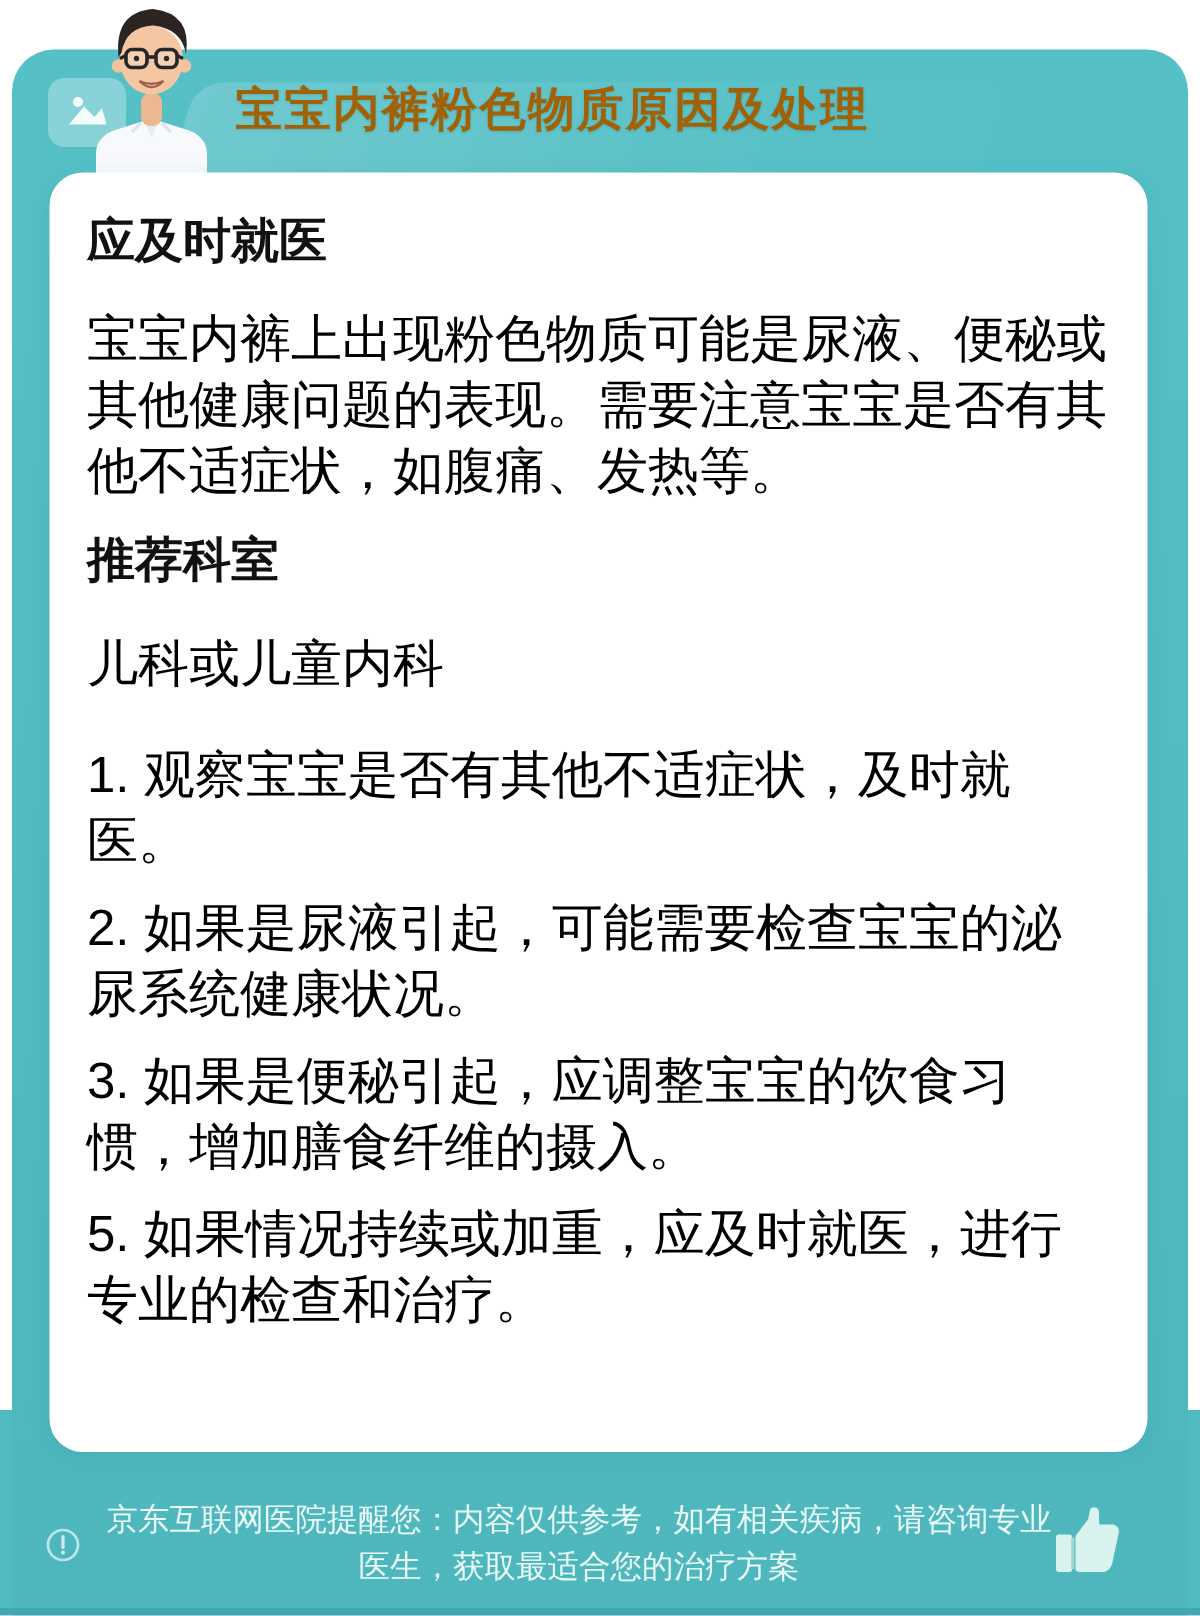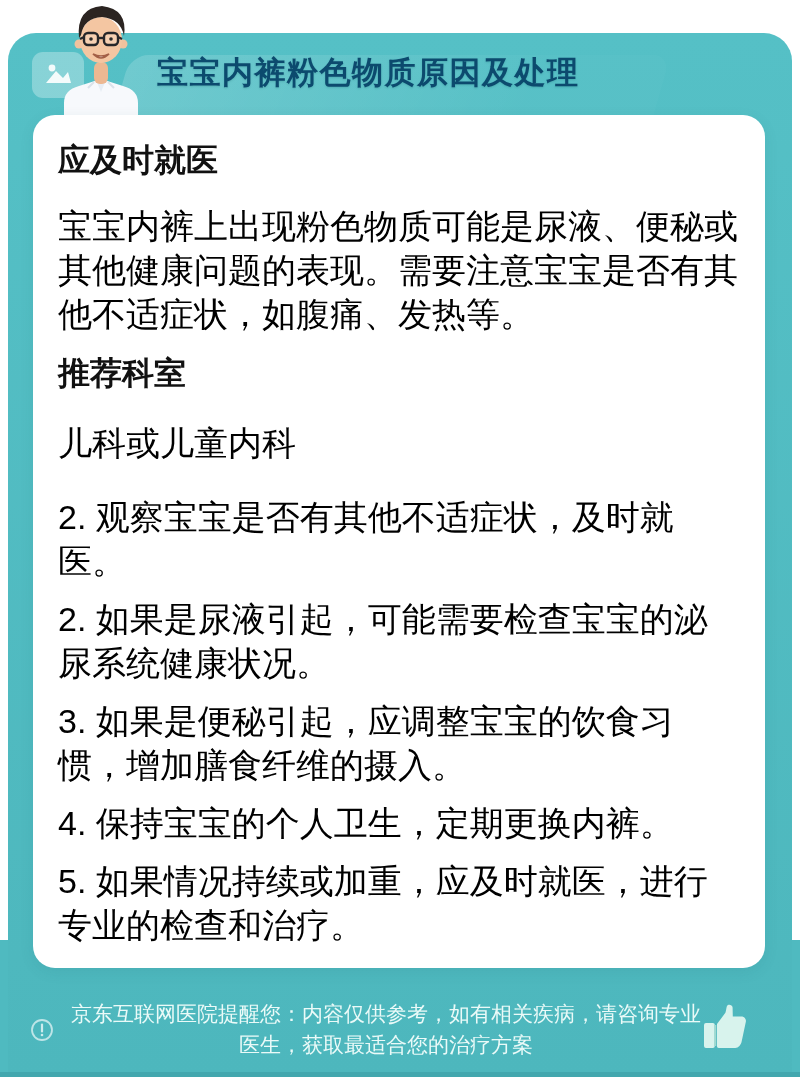--- a/index.html
+++ b/index.html
@@ -44,21 +44,21 @@
     background:rgba(255,255,255,0.30);
     border-radius:11px;
     display:flex; align-items:center; justify-content:center;
   }
   .avatar {
     position:absolute; left:58px; top:2px; width:86px; height:116px;
   }
   .page-title {
     position:absolute; left:157px; top:52px;
     font-size:31px; font-weight:bold; letter-spacing:1.5px;
-    color:#0c4a6e;
+    color:#a16207;
     text-shadow:0 1px 2px rgba(20,90,95,0.22);
     white-space:nowrap;
   }
 
   
   .card {
     position:absolute; left:33px; top:115px; width:732px; height:853px;
     background:#ffffff;
     border-radius:22px;
     box-shadow:0 4px 14px rgba(30,100,105,0.10);
@@ -149,24 +149,23 @@
 <div class="page-title">宝宝内裤粉色物质原因及处理</div>
 
 <div class="card">
   <h2 class="sec1-head">应及时就医</h2>
   <p class="body-text sec1-body">宝宝内裤上出现粉色物质可能是尿液、便秘或其他健康问题的表现。需要注意宝宝是否有其他不适症状，如腹痛、发热等。</p>
 
   <h2 class="sec2-head">推荐科室</h2>
   <p class="body-text sec2-body">儿科或儿童内科</p>
 
   <div class="advice-list">
-    <p class="body-text li">2. 观察宝宝是否有其他不适症状，及时就医。</p>
+    <p class="body-text li">1. 观察宝宝是否有其他不适症状，及时就医。</p>
     <p class="body-text li">2. 如果是尿液引起，可能需要检查宝宝的泌尿系统健康状况。</p>
     <p class="body-text li">3. 如果是便秘引起，应调整宝宝的饮食习惯，增加膳食纤维的摄入。</p>
-    <p class="body-text li">4. 保持宝宝的个人卫生，定期更换内裤。</p>
     <p class="body-text li">5. 如果情况持续或加重，应及时就医，进行专业的检查和治疗。</p>
   </div>
 </div>
 
 <div class="footer">
   <span class="alert-icon">
     <svg width="24" height="24" viewBox="0 0 24 24">
       <circle cx="12" cy="12" r="10" fill="none" stroke="rgba(255,255,255,0.75)" stroke-width="1.8"></circle>
       <line x1="12" y1="6.5" x2="12" y2="13.5" stroke="rgba(255,255,255,0.85)" stroke-width="2.2" stroke-linecap="round"></line>
       <circle cx="12" cy="17" r="1.3" fill="rgba(255,255,255,0.85)"></circle>

